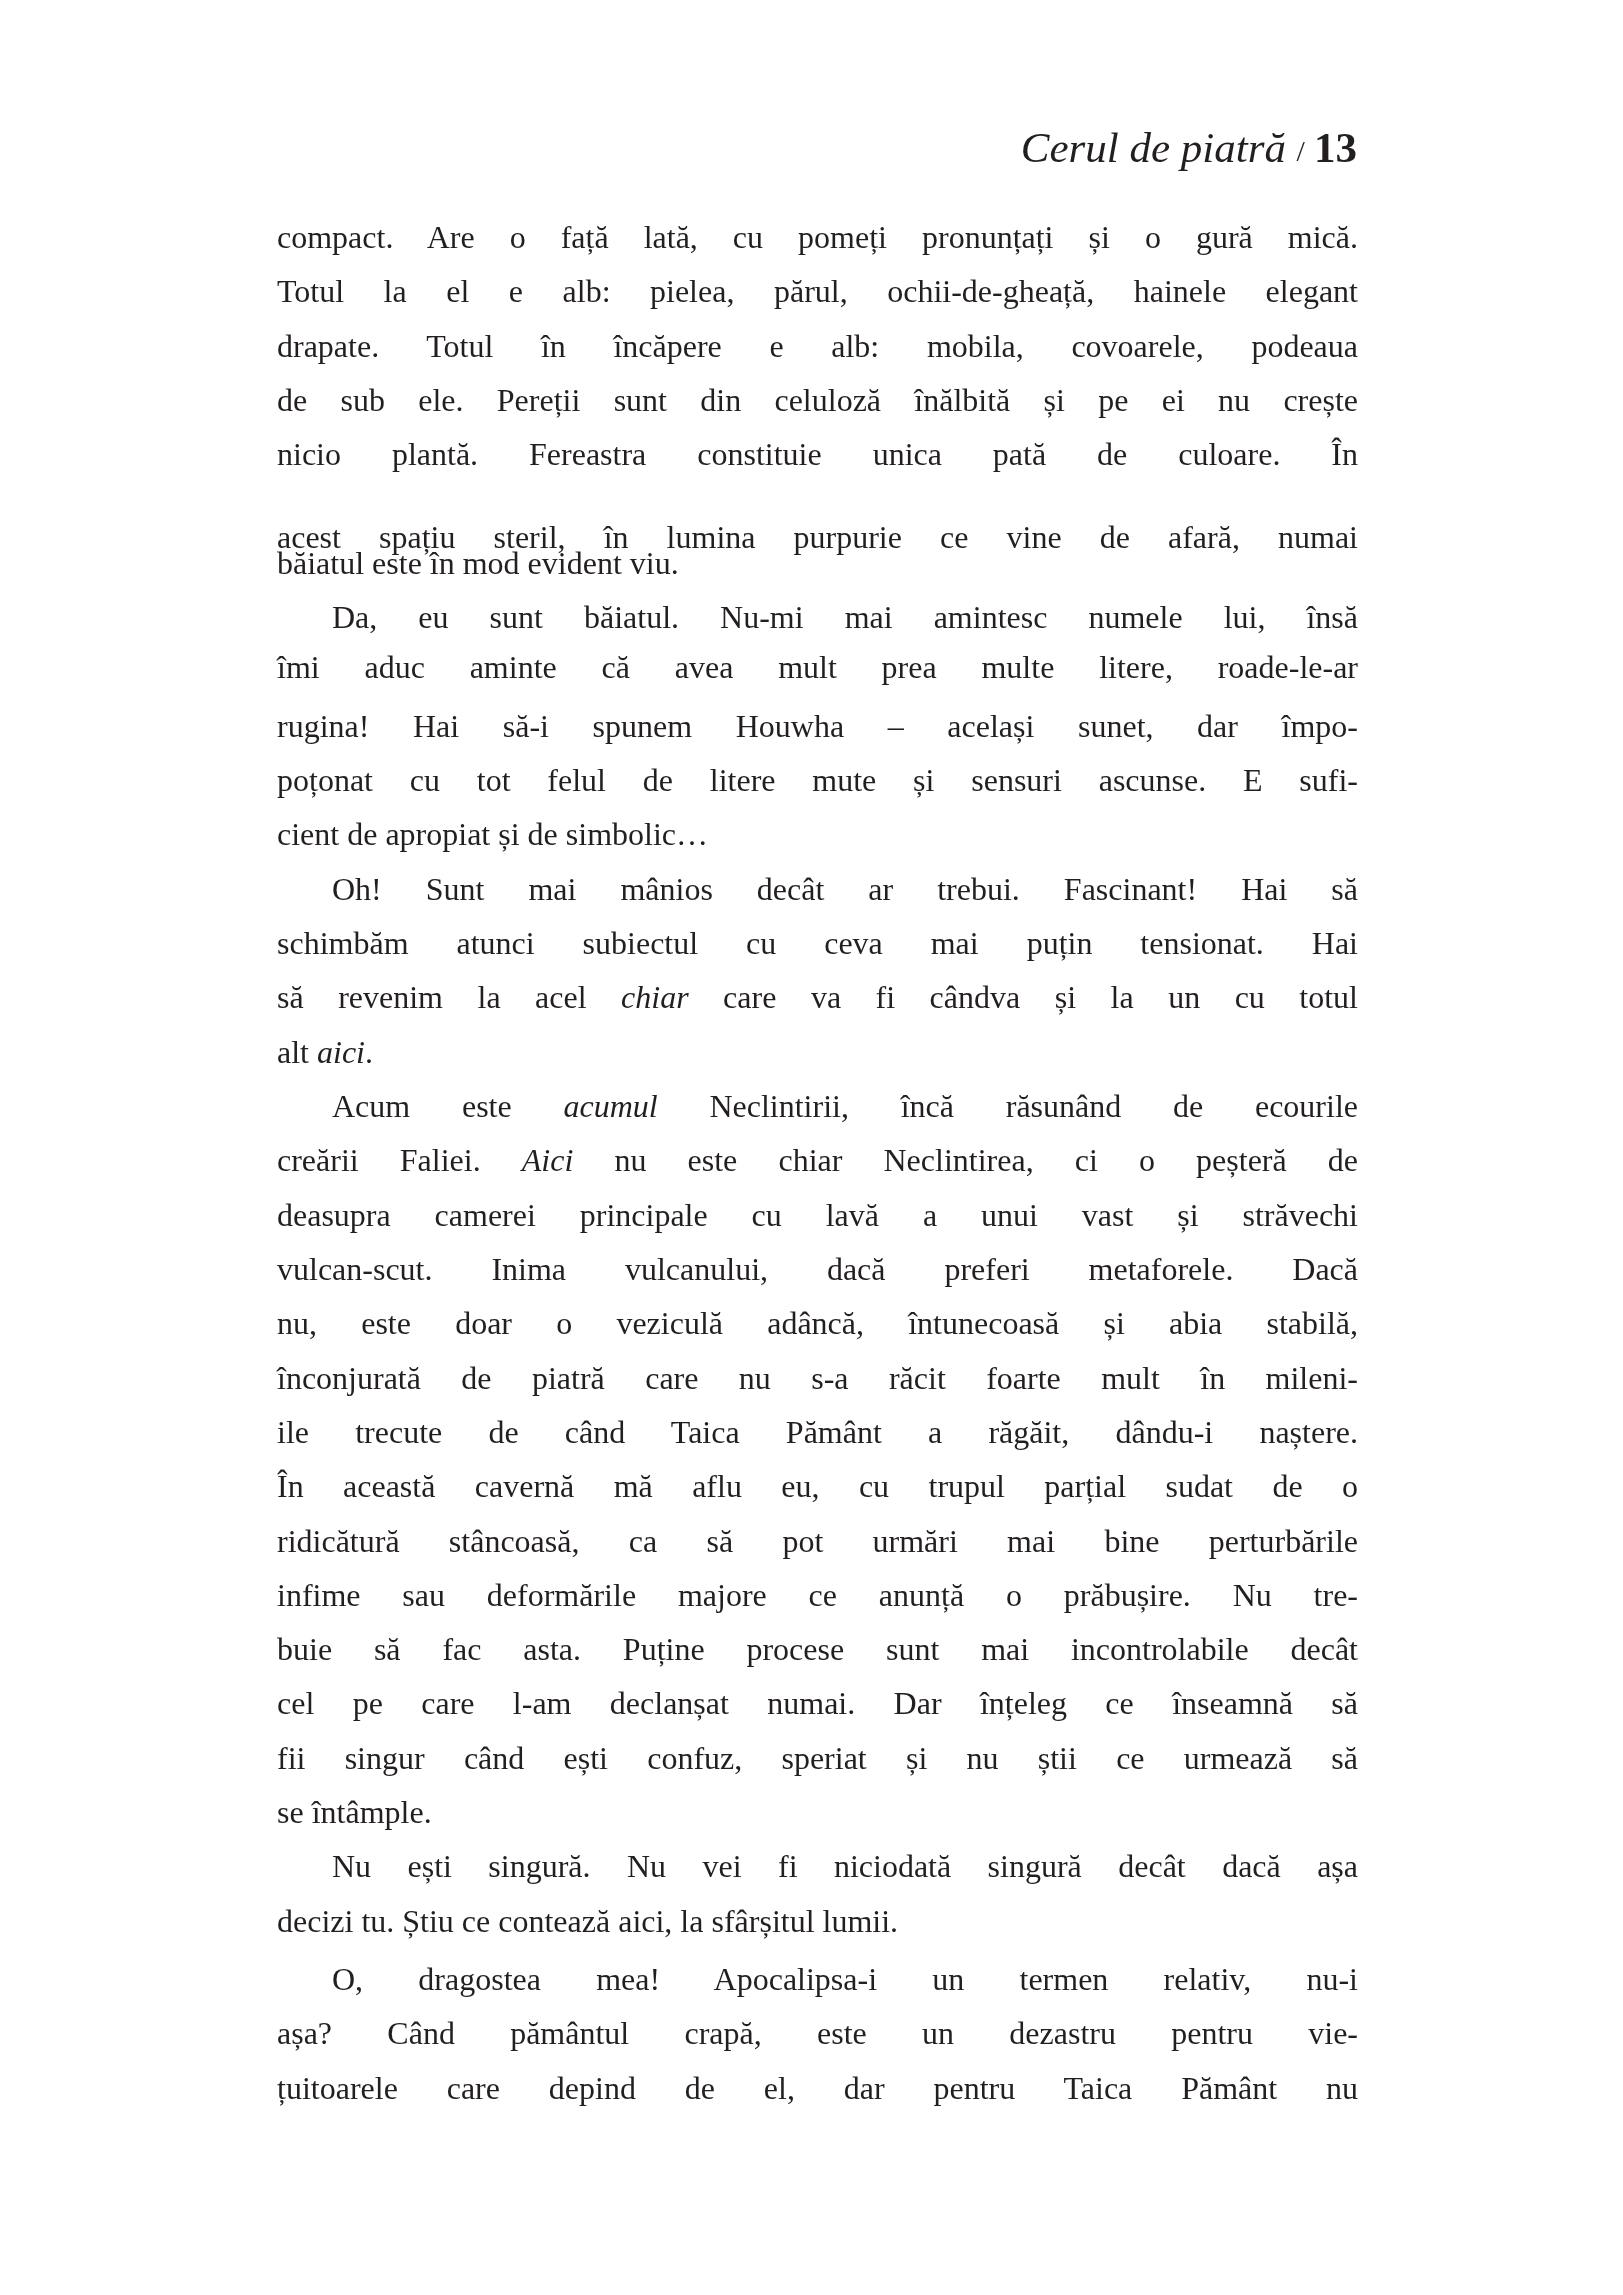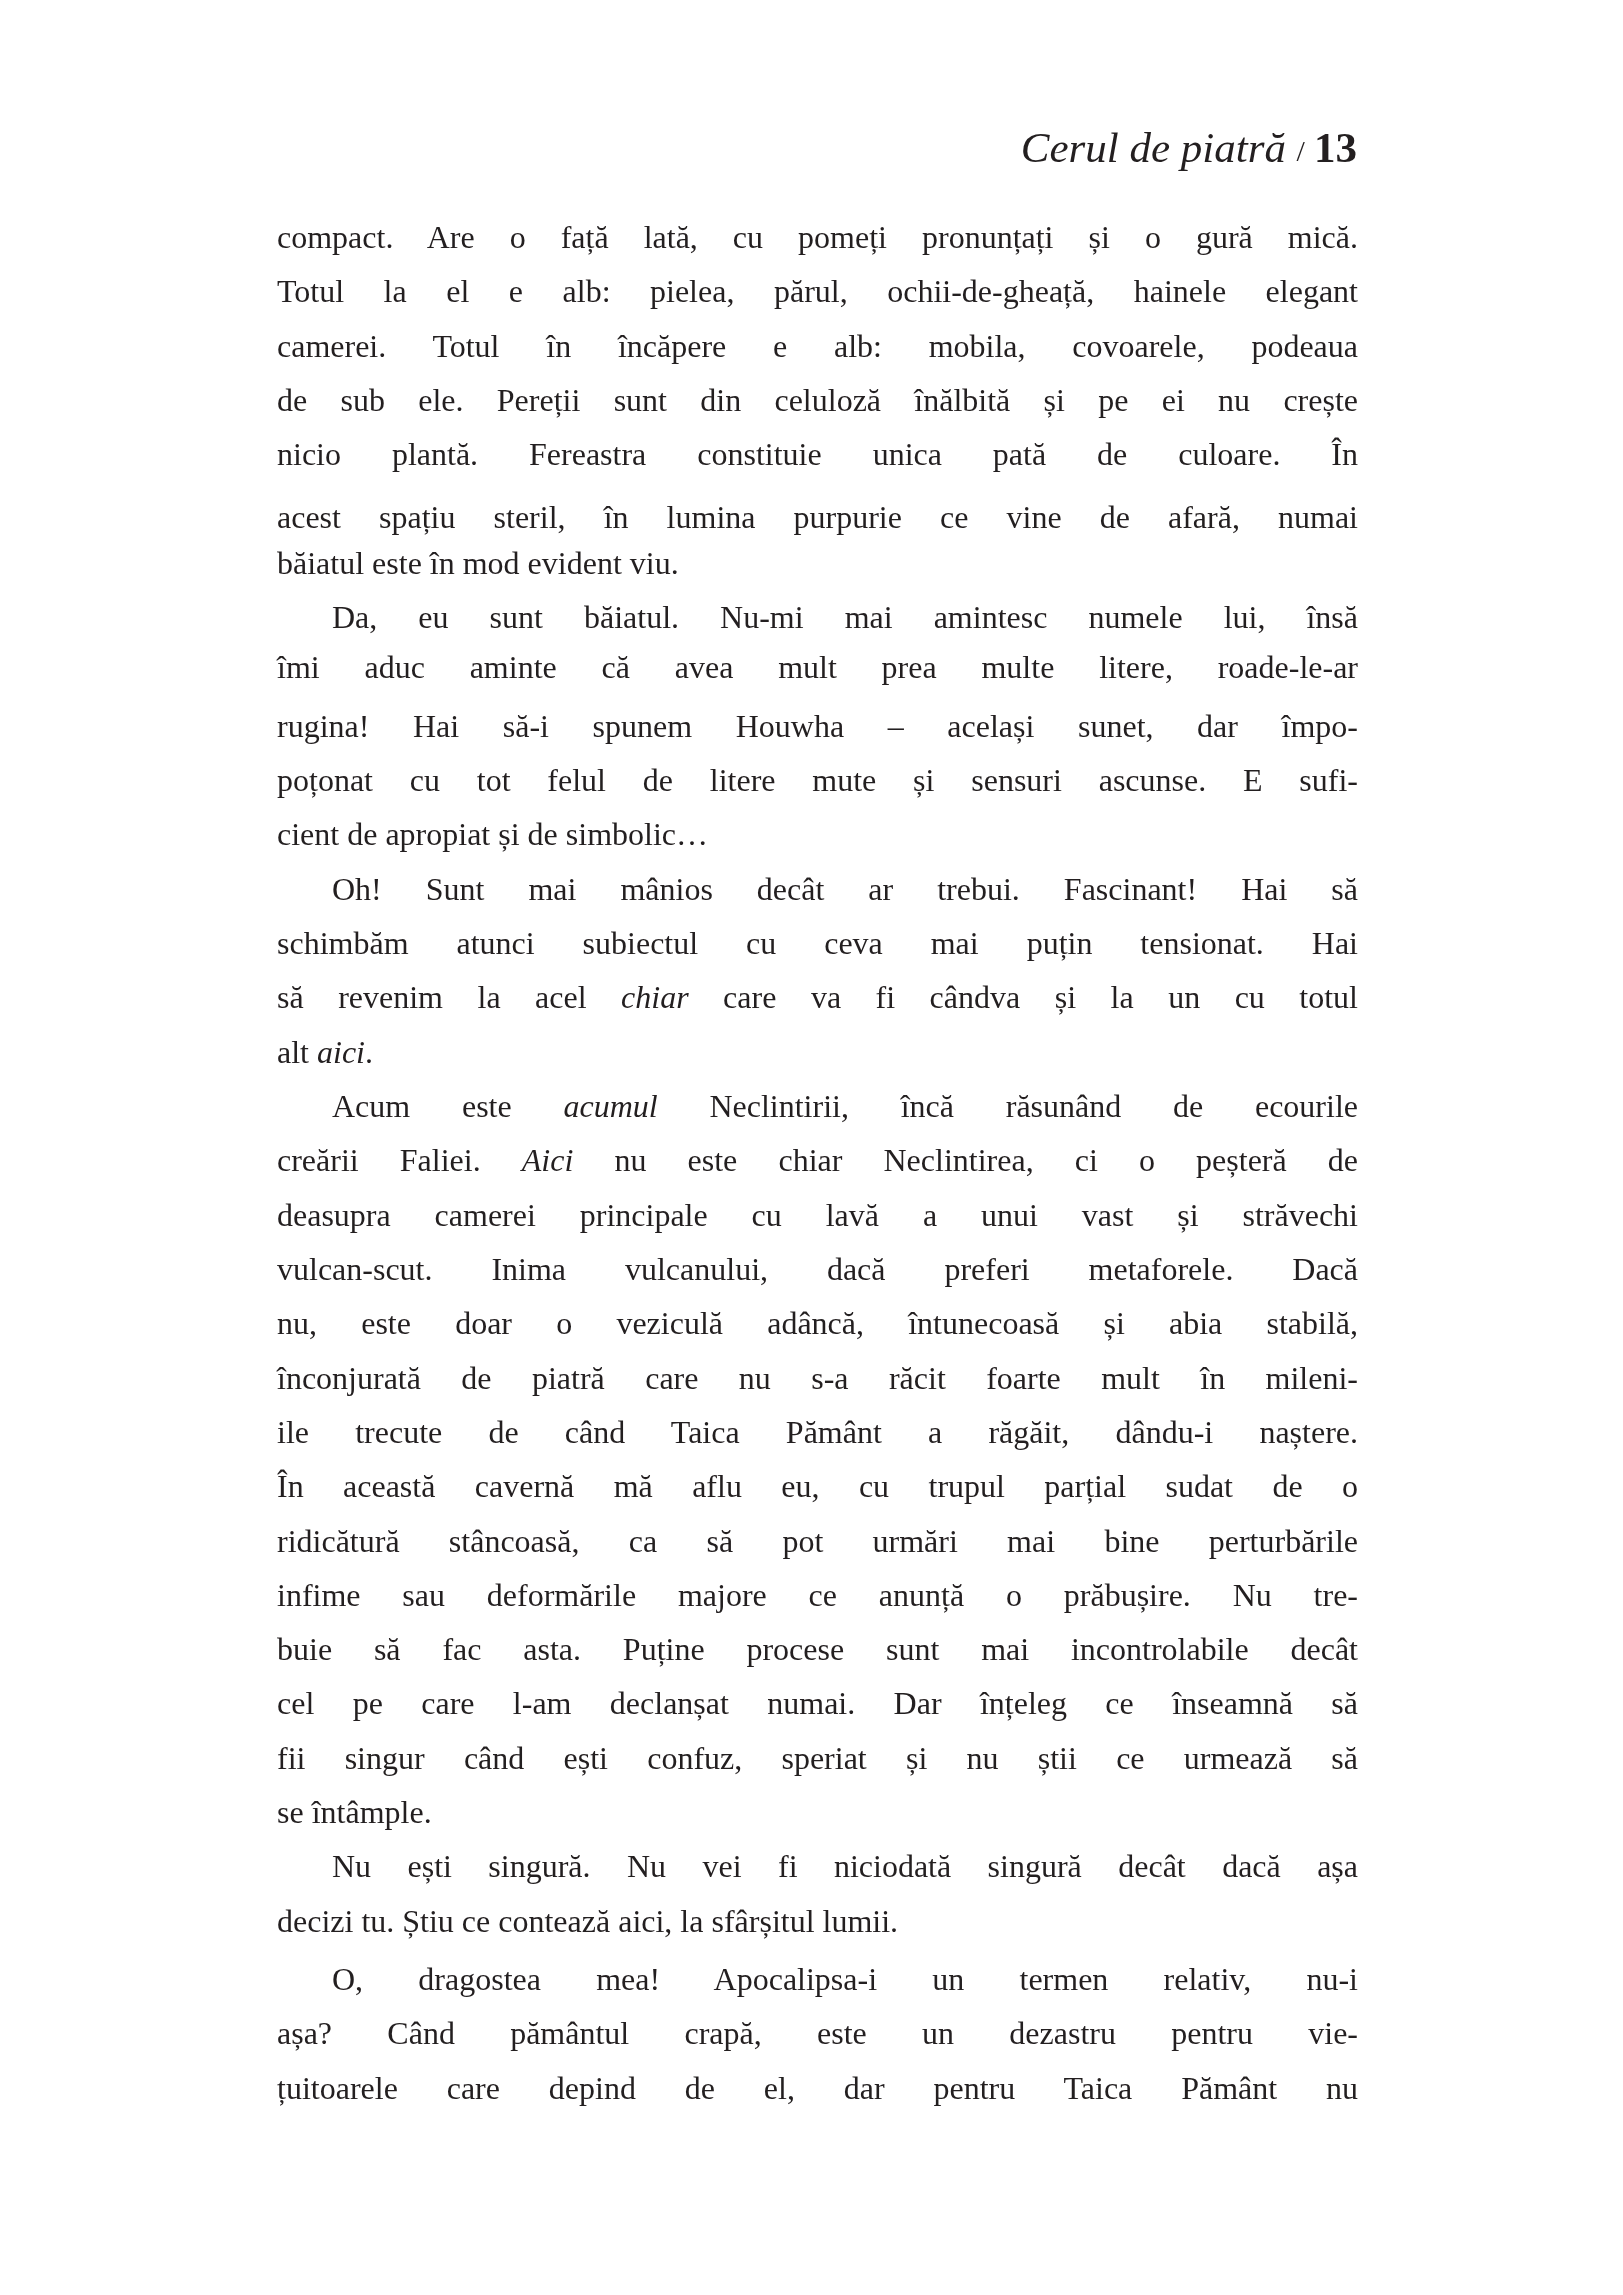--- a/index.html
+++ b/index.html
@@ -32,24 +32,24 @@
 <div class="page">
 
   <div class="running-head">
     <span class="title">Cerul de piatră</span><span class="sep">/</span><span class="num">13</span>
   </div>
 
   <div class="body-text">
 
     <div class="line" style="top:210px">compact. Are o față lată, cu pomeți pronunțați și o gură mică.</div>
     <div class="line" style="top:264px">Totul la el e alb: pielea, părul, ochii-de-gheață, hainele elegant</div>
-    <div class="line" style="top:319px">camerei. Totul în încăpere e alb: mobila, covoarele, podeaua</div>
+    <div class="line" style="top:319px">drapate. Totul în încăpere e alb: mobila, covoarele, podeaua</div>
     <div class="line" style="top:373px">de sub ele. Pereții sunt din celuloză înălbită și pe ei nu crește</div>
     <div class="line" style="top:427px">nicio plantă. Fereastra constituie unica pată de culoare. În</div>
-    <div class="line" style="top:490px">acest spațiu steril, în lumina purpurie ce vine de afară, numai</div>
+    <div class="line" style="top:510px">acest spațiu steril, în lumina purpurie ce vine de afară, numai</div>
     <div class="line last" style="top:536px">băiatul este în mod evident viu.</div>
 
     <div class="line indent" style="top:590px">Da, eu sunt băiatul. Nu-mi mai amintesc numele lui, însă</div>
     <div class="line" style="top:640px">îmi aduc aminte că avea mult prea multe litere, roade-le-ar</div>
     <div class="line" style="top:699px">rugina! Hai să-i spunem Houwha – același sunet, dar împo-</div>
     <div class="line" style="top:753px">poțonat cu tot felul de litere mute și sensuri ascunse. E sufi-</div>
     <div class="line last" style="top:807px">cient de apropiat și de simbolic…</div>
 
     <div class="line indent" style="top:862px">Oh! Sunt mai mânios decât ar trebui. Fascinant! Hai să</div>
     <div class="line" style="top:916px">schimbăm atunci subiectul cu ceva mai puțin tensionat. Hai</div>

